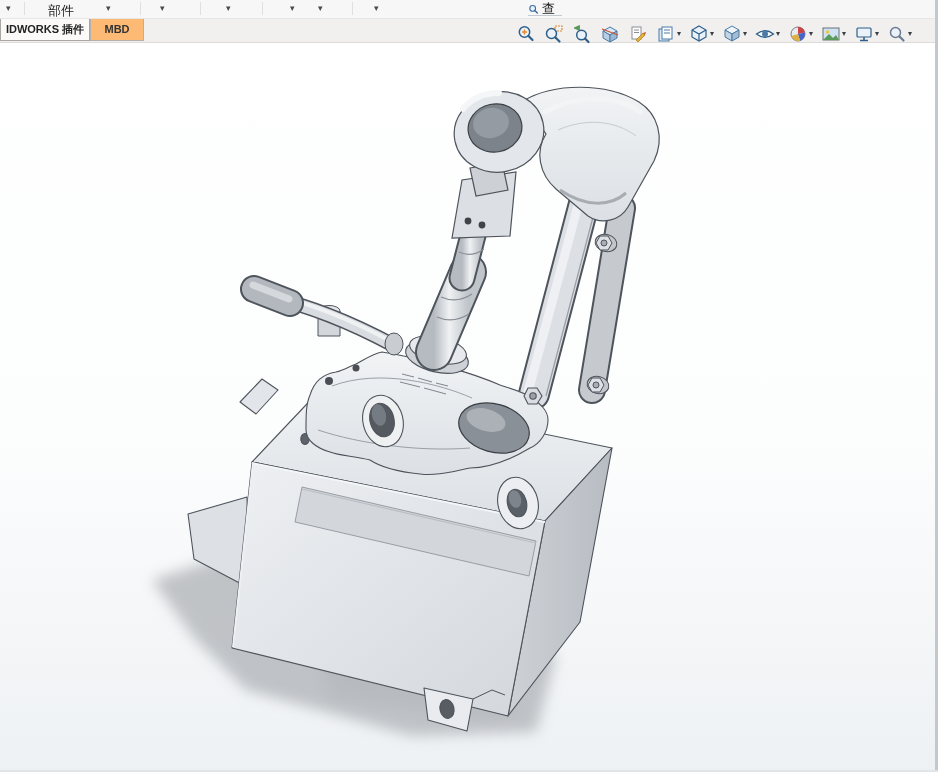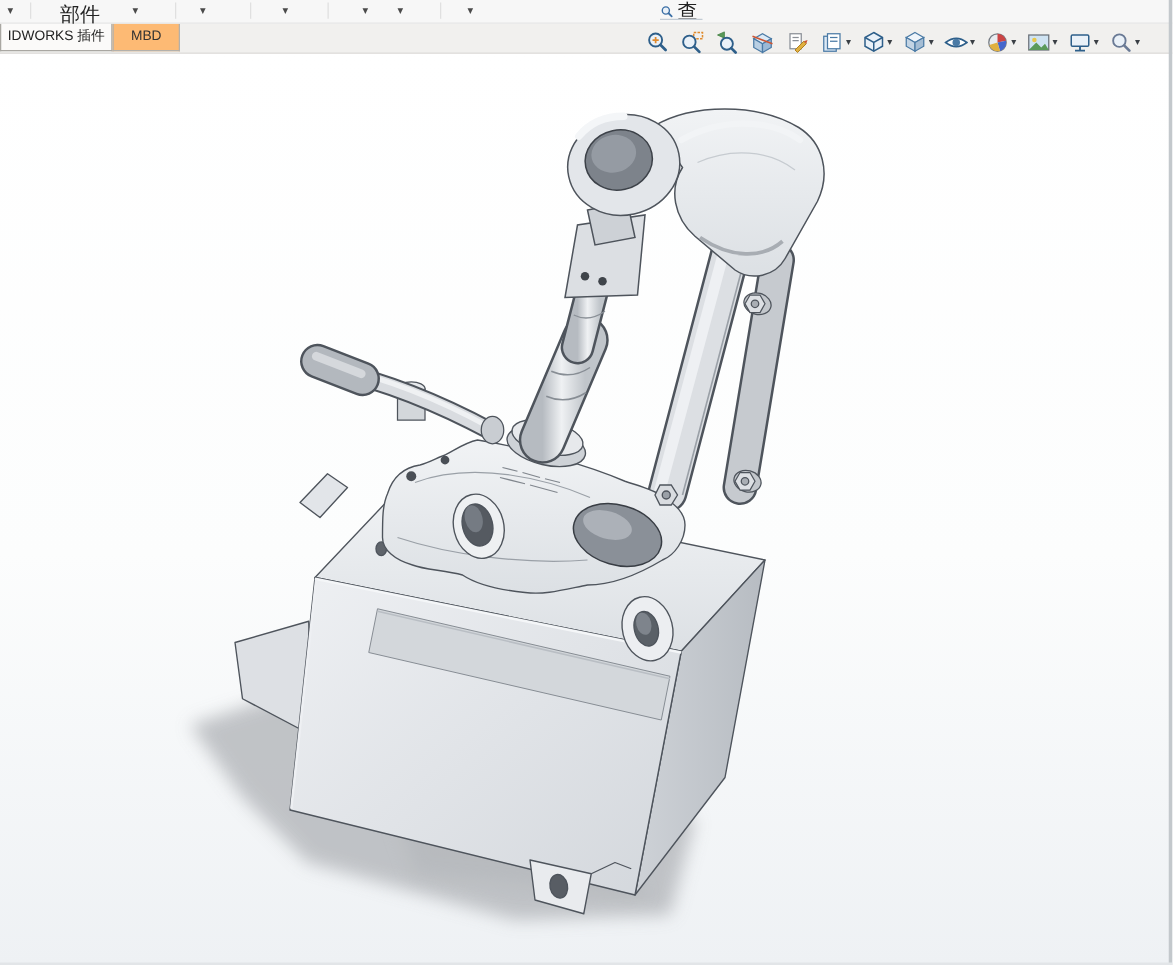--- a/index.html
+++ b/index.html
@@ -4,29 +4,29 @@
 <style>
   html,body{margin:0;padding:0;}
   body{
     width:938px;height:772px;position:relative;overflow:hidden;
     font-family:"Liberation Sans", sans-serif;background:#ffffff;
   }
   
   .toprow{position:absolute;top:0;left:0;width:938px;height:18px;
     background:#f7f7f7;border-bottom:1px solid #e6e6e6;z-index:30;}
   .tcaret{position:absolute;top:3px;font-size:9px;color:#4a4a4a;cursor:default;}
-  .toplabel{position:absolute;top:2px;font-size:16px;color:#222;}
+  .toplabel{position:absolute;top:2px;font-size:13px;color:#222;}
   .tsep{position:absolute;top:2px;width:1px;height:13px;background:#e0e0e0;}
   .search-zone{position:absolute;top:1px;left:528px;height:16px;display:flex;align-items:center;gap:3px;}
   .search-underline{position:absolute;top:15px;left:528px;width:34px;height:1px;background:#c2cbd4;}
   
   .tabrow{position:absolute;top:18px;left:0;width:938px;height:24px;
     background:#f1f0ee;border-bottom:1px solid #dddcd9;z-index:20;}
   .tab{position:absolute;top:0;height:23px;line-height:23px;font-size:11px;
-    text-align:center;box-sizing:border-box;cursor:default;}
+    text-align:center;box-sizing:border-box;cursor:default;font-weight:bold;}
   .tab.active{left:0;width:90px;background:#fbfaf9;border:1px solid #a9a7a2;border-top:none;color:#222;}
   .tab.inactive{left:90px;width:54px;background:#fdba74;border:1px solid #b3b1ac;border-top:none;color:#333;}
   
   .headsup{position:absolute;top:22px;right:24px;height:24px;display:flex;
     align-items:center;gap:4px;z-index:25;}
   .hgroup{display:flex;align-items:center;gap:1px;padding:0 2px;border-radius:2px;}
   .hicon{width:20px;height:20px;display:block;}
   .hcaret{font-size:8px;color:#3a3f45;line-height:1;}
   
   .viewport{position:absolute;top:42px;left:0;width:938px;height:730px;

